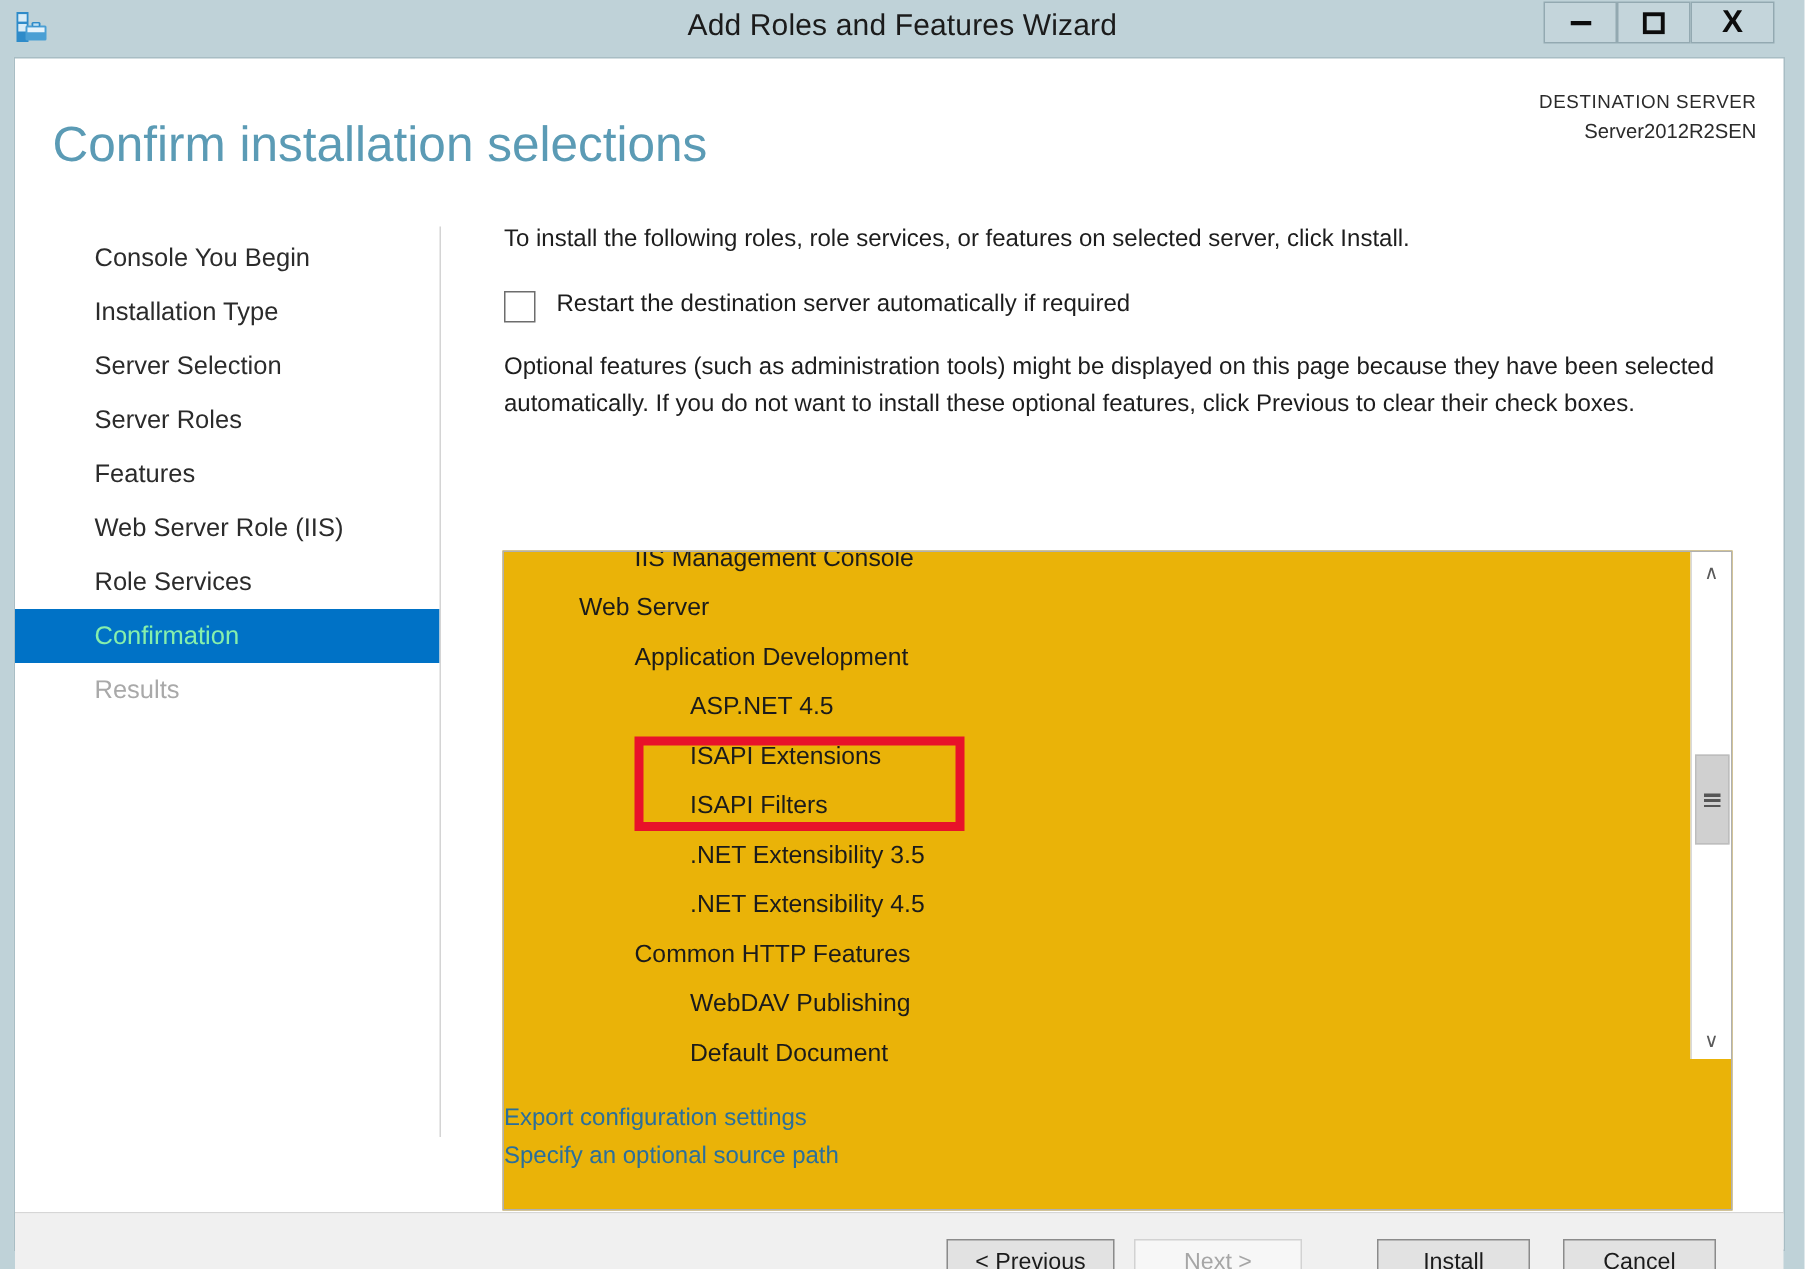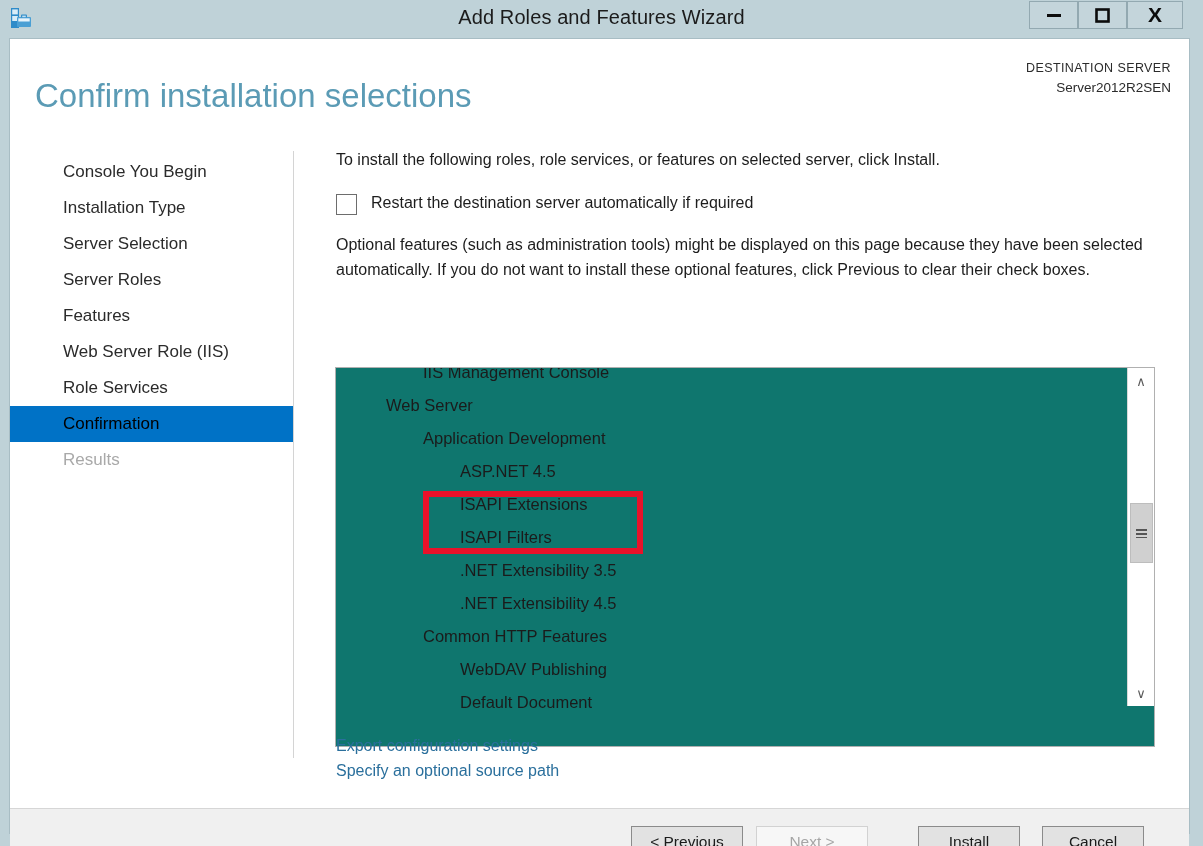--- a/index.html
+++ b/index.html
@@ -113,21 +113,21 @@
     line-height: 36px;
     padding-left: 53px;
     font-size: 17px;
     color: #2b2b2b;
     white-space: nowrap;
     cursor: default;
   }
   .nav-item.indented { }
   .nav-item.selected {
     background: #0072c6;
-    color: #000000;
+    color: #86efac;
   }
   .nav-item.disabled { color: #a9a9a9; }
 
   
   #content {
     position: absolute;
     left: 314px; top: 110px;
     width: 830px;
     margin-left: 12px;
   }
@@ -160,23 +160,23 @@
     font-size: 16px;
     color: #1d1d1d;
     line-height: 25px;
     width: 828px;
   }
 
   
   #feature-listbox {
     position: absolute;
     left: 325px; top: 328px;
-    width: 820px; height: 380px;
+    width: 820px; height: 440px;
     border: 1px solid #b0b0b0;
-    background: #0f766e;
+    background: #eab308;
     overflow: hidden;
   }
   #feature-list-inner {
     position: absolute;
     left: 0; top: -12px;
     width: 792px;
   }
   .feature-row {
     height: 33px;
     line-height: 33px;

